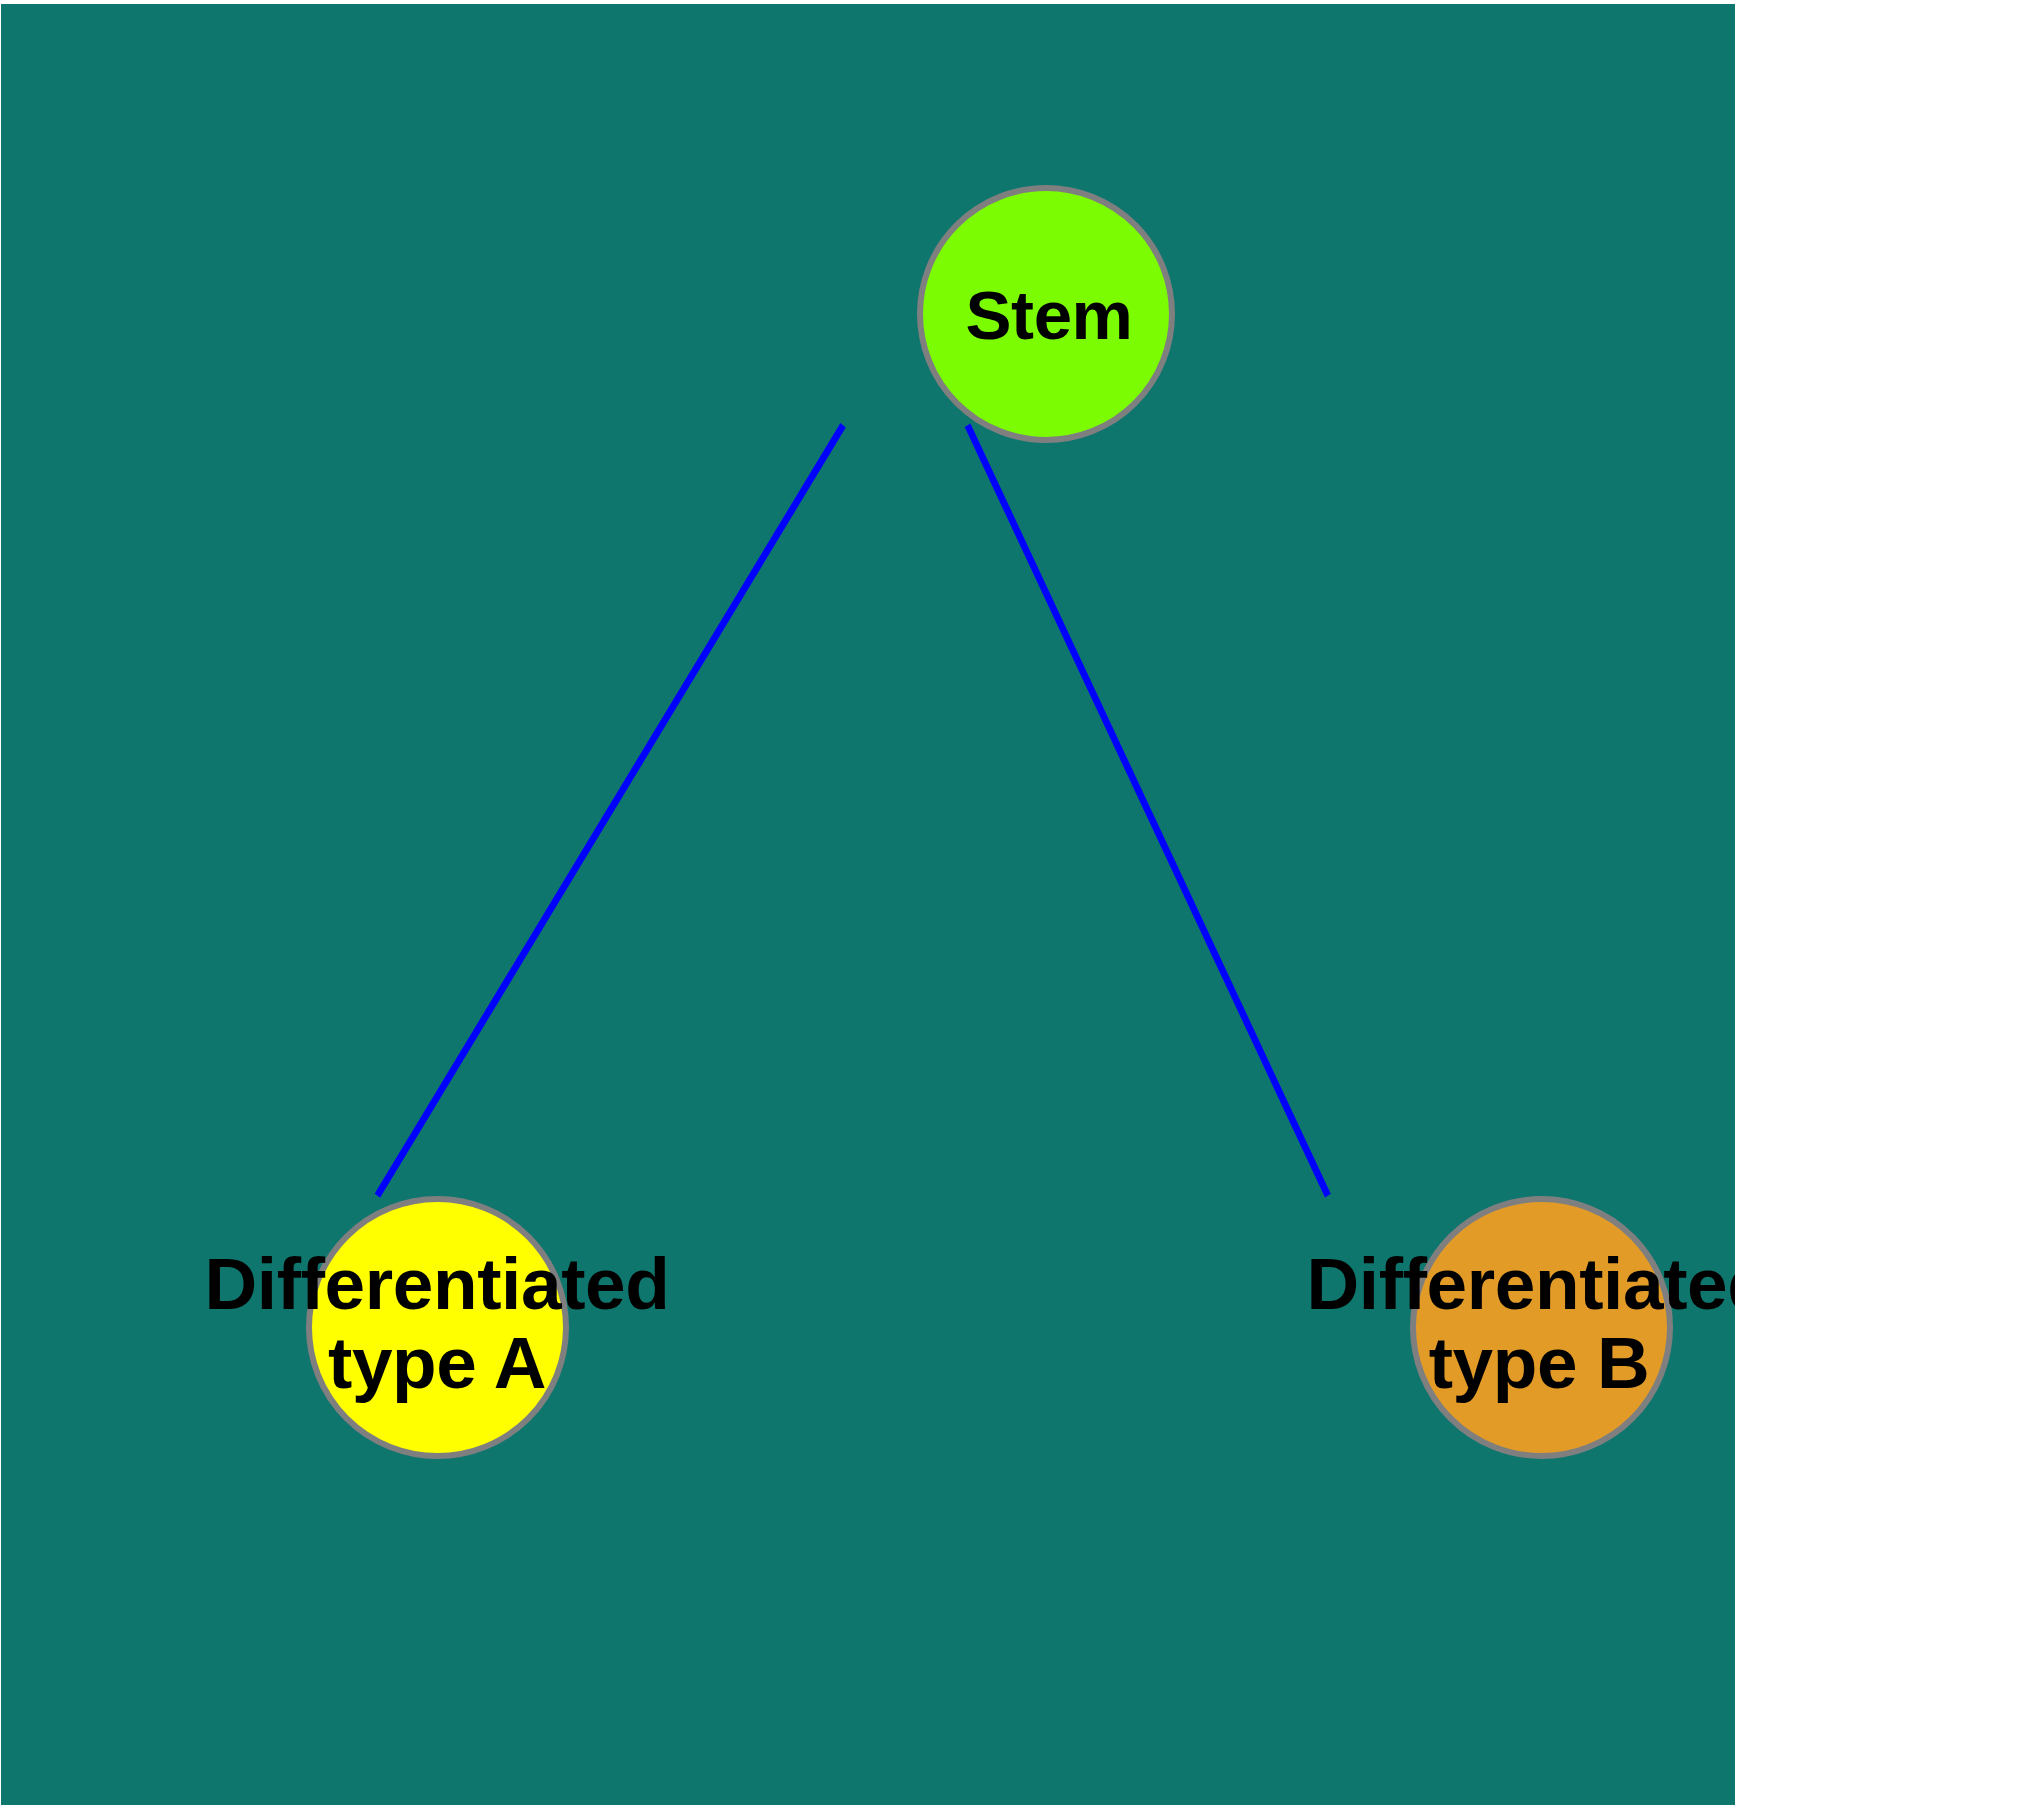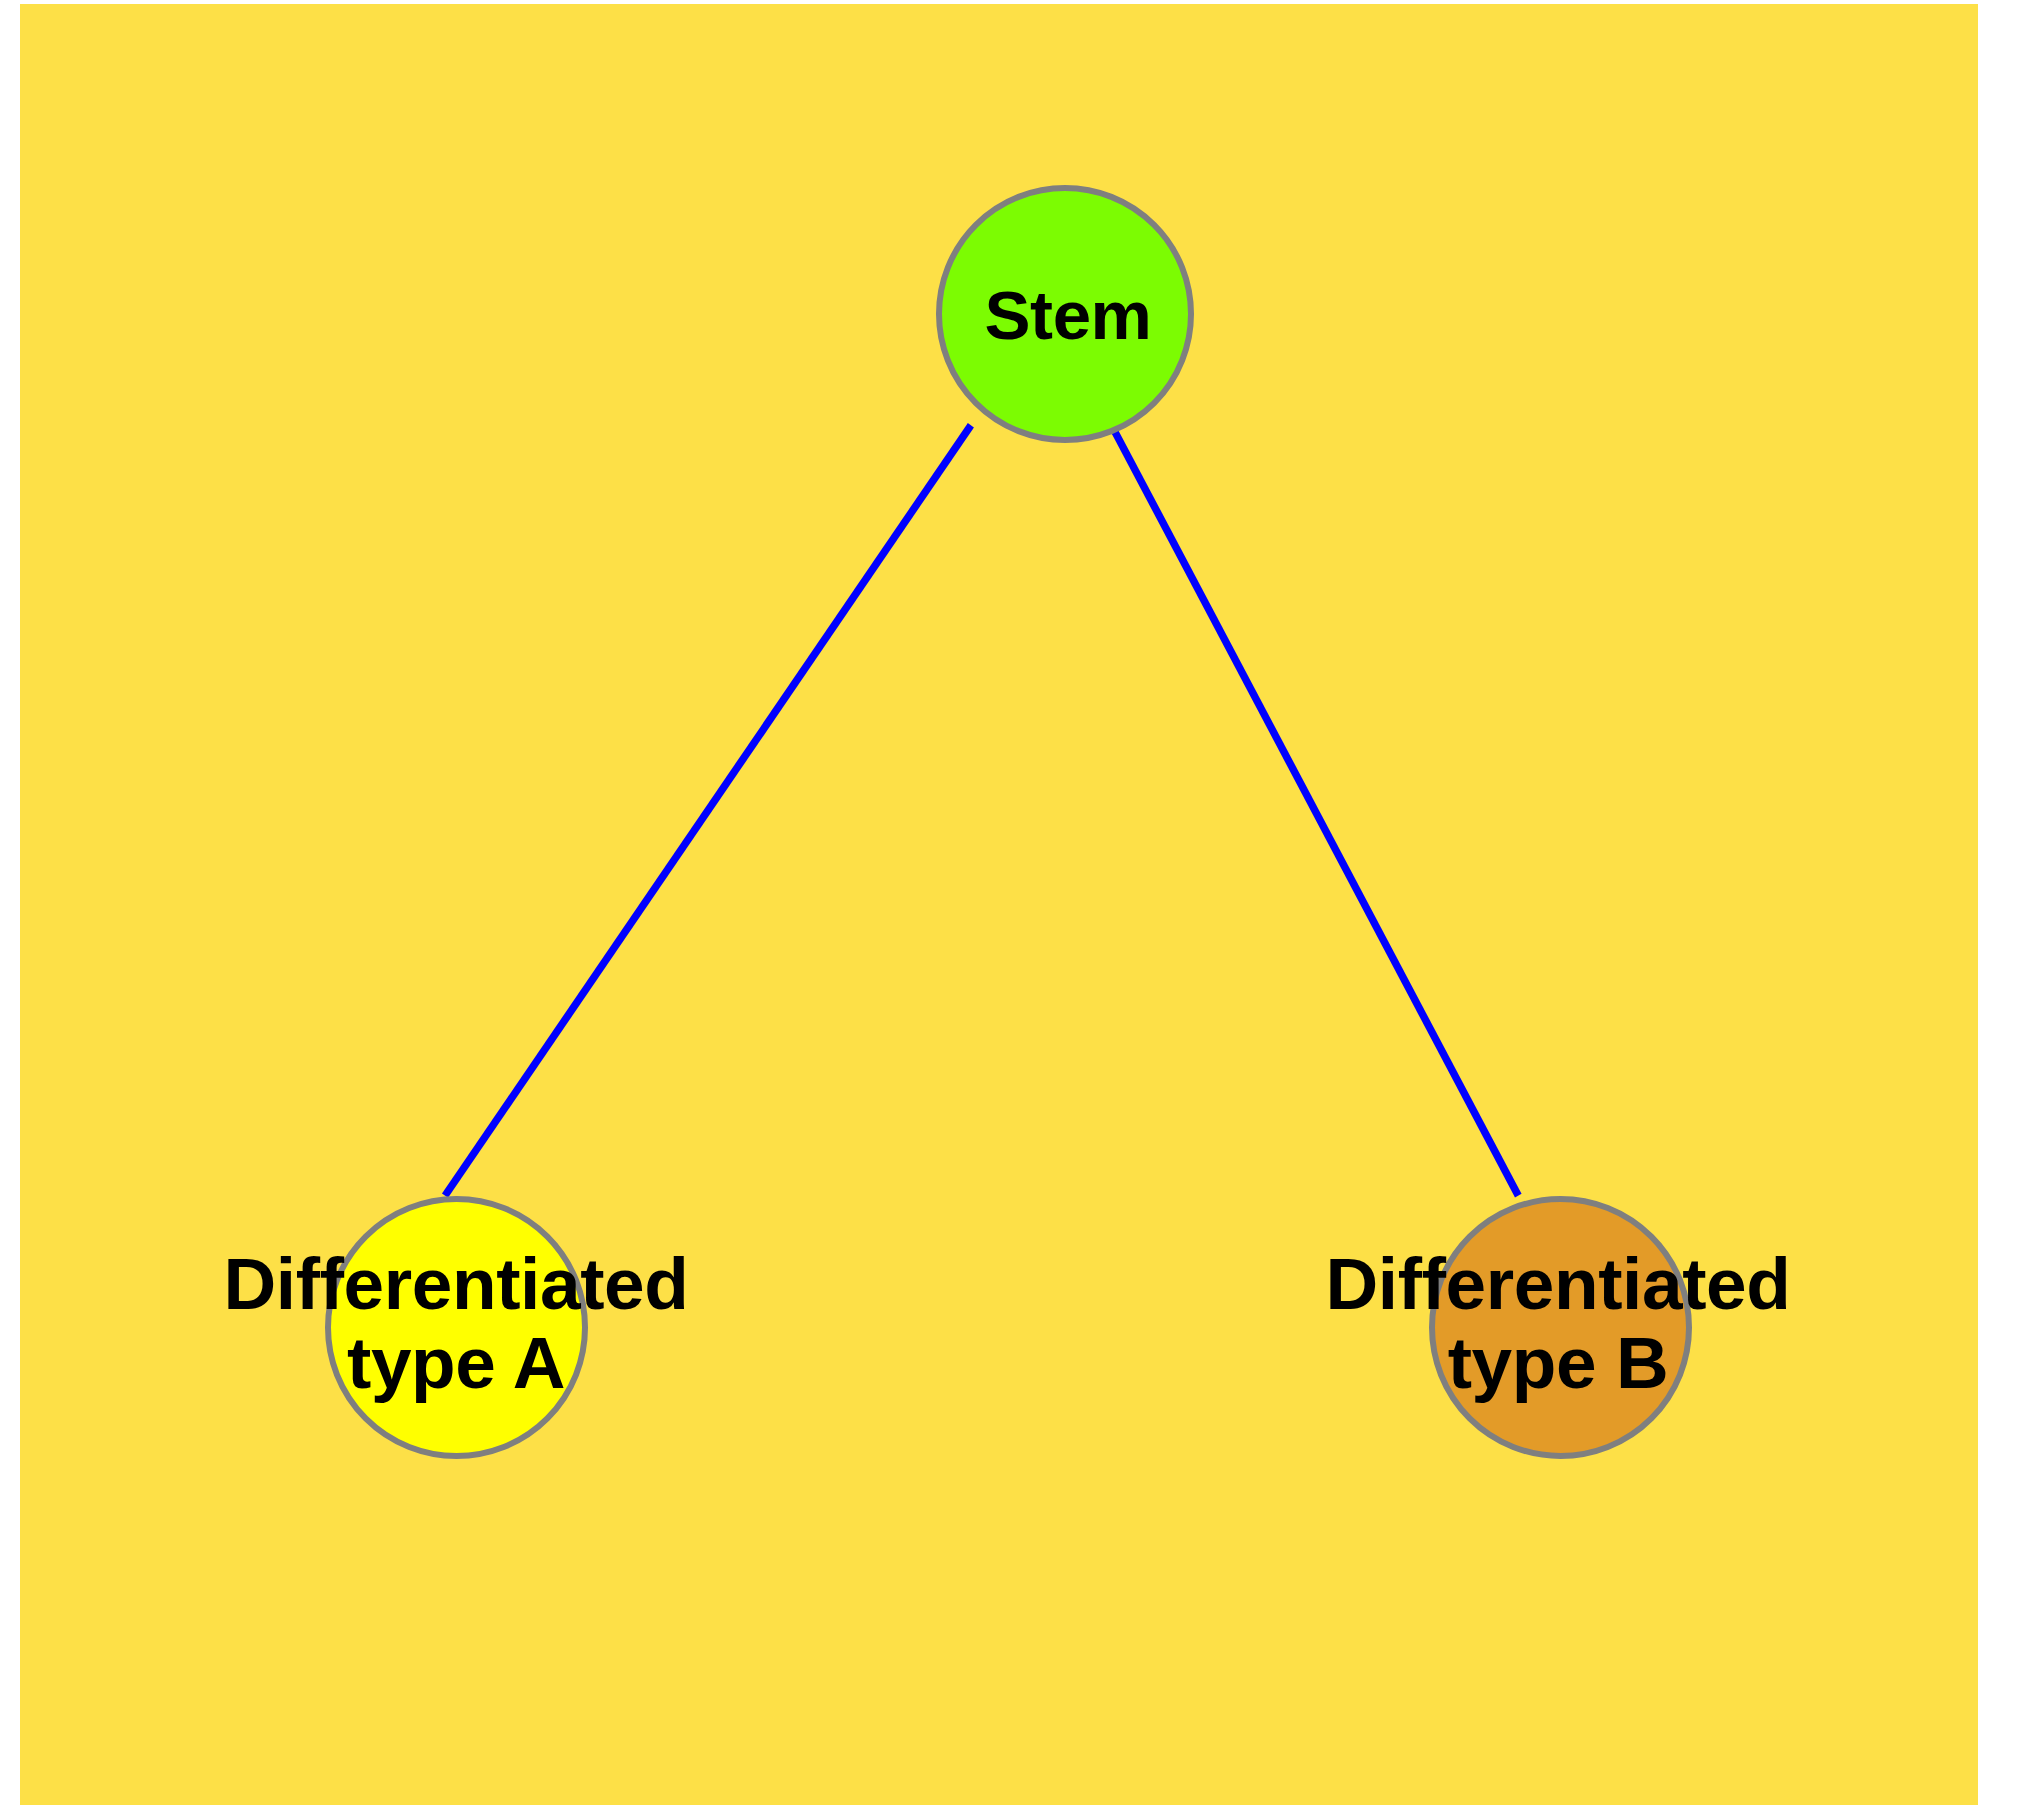--- a/index.html
+++ b/index.html
@@ -10,25 +10,25 @@
   }
   body {
     width: 2021px;
     height: 1812px;
     overflow: hidden;
     font-family: "Liberation Sans", sans-serif;
   }
 
   #graph-canvas {
     position: absolute;
-    left: 20px;
+    left: 1px;
     top: 4.2px;
-    width: 1958px;
+    width: 1734px;
     height: 1801px;
-    background: #fde047;
+    background: #0f766e;
     overflow: hidden;
   }
 
   #edge-layer {
     position: absolute;
     left: 0;
     top: 0;
     width: 100%;
     height: 100%;
   }

